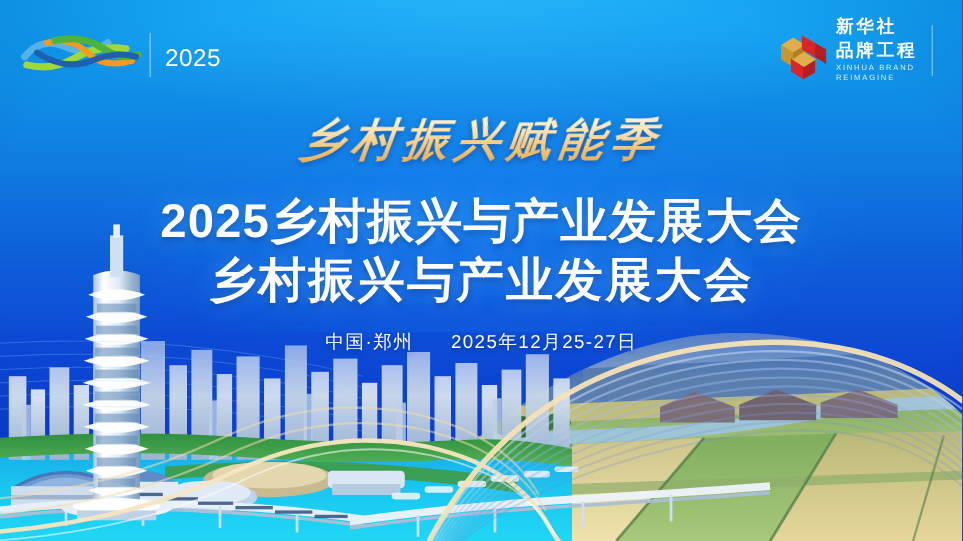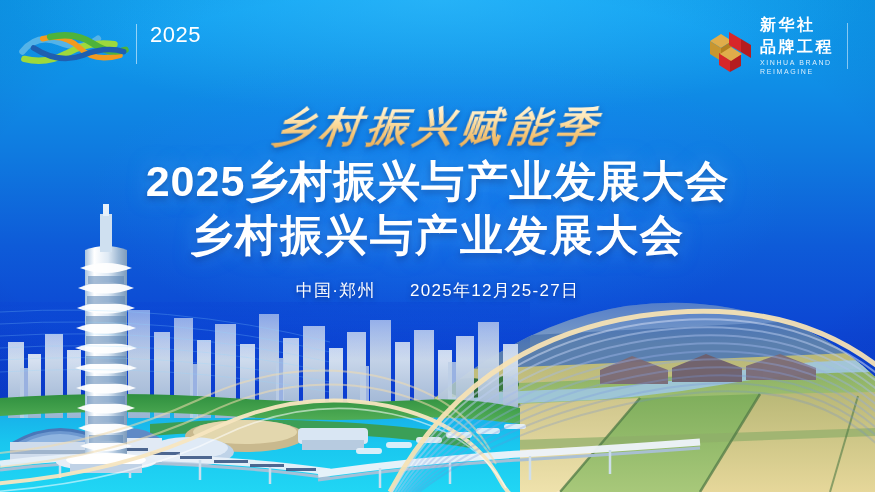--- a/index.html
+++ b/index.html
@@ -13,21 +13,21 @@
   
   .bg-glow-top{position:absolute;left:0;top:0;width:100%;height:170px;
     background:radial-gradient(ellipse 70% 100% at 50% 0%,rgba(70,200,255,.42),rgba(70,200,255,0) 70%);}
   .bg-glow-center{position:absolute;left:50%;top:60px;width:760px;height:300px;transform:translateX(-50%);
     background:radial-gradient(ellipse at 50% 45%,rgba(30,140,255,.45),rgba(30,140,255,0) 65%);}
   .bg-vignette{position:absolute;inset:0;
     background:radial-gradient(ellipse 95% 80% at 50% 42%,rgba(0,0,0,0) 55%,rgba(3,26,110,.30) 100%);}
 
   
   .header{position:absolute;left:0;top:0;width:100%;height:92px;z-index:40;}
-  .hdr-left{position:absolute;left:18px;top:24px;display:flex;align-items:flex-start;}
+  .hdr-left{position:absolute;left:18px;top:24px;display:flex;align-items:flex-end;}
   .mark{width:112px;height:46px;display:block;}
   .hdr-divider{width:1px;height:40px;background:rgba(255,255,255,.55);margin:0 13px 0 6px;}
   .hdr-text{color:#ffffff;line-height:1;}
   .hdr-year{font-size:22px;letter-spacing:.5px;font-weight:400;margin-bottom:6px;}
   .hdr-sub{font-size:13.5px;letter-spacing:1.2px;font-weight:400;white-space:nowrap;}
 
   .hdr-right{position:absolute;right:14px;top:20px;display:flex;align-items:center;height:52px;}
   .xinhua-brand{display:flex;align-items:flex-end;}
   .xh-cubes{width:46px;height:46px;display:block;}
   .xh-words{margin-left:7px;color:#fff;line-height:1;}
@@ -55,21 +55,21 @@
     margin-top:103px;height:48px;
     font-family:"Liberation Serif","DejaVu Serif",serif;
     font-size:41px;font-weight:700;font-style:italic;letter-spacing:6px;
     line-height:48px;
     background:linear-gradient(180deg,#fff6e0 0%,#ffe9b9 28%,#f6c87c 62%,#e8a94e 100%);
     -webkit-background-clip:text;background-clip:text;color:transparent;
     filter:drop-shadow(0 2px 3px rgba(6,30,110,.45));
     transform:skewX(-7deg);
   }
   .main-title{
-    margin-top:3px;color:#ffffff;font-weight:700;
+    margin-top:23px;color:#ffffff;font-weight:700;
     font-size:43px;line-height:54px;letter-spacing:1px;
     text-shadow:0 0 20px rgba(90,190,255,.55),0 3px 6px rgba(4,25,100,.45);
   }
   .main-title .ln2{letter-spacing:2px;}
   .meta{
     margin-top:17px;color:#ffffff;font-size:17px;letter-spacing:1.3px;font-weight:400;
     text-shadow:0 2px 5px rgba(4,25,100,.55);
   }
   .meta .gap{display:inline-block;width:22px;}
 </style>

